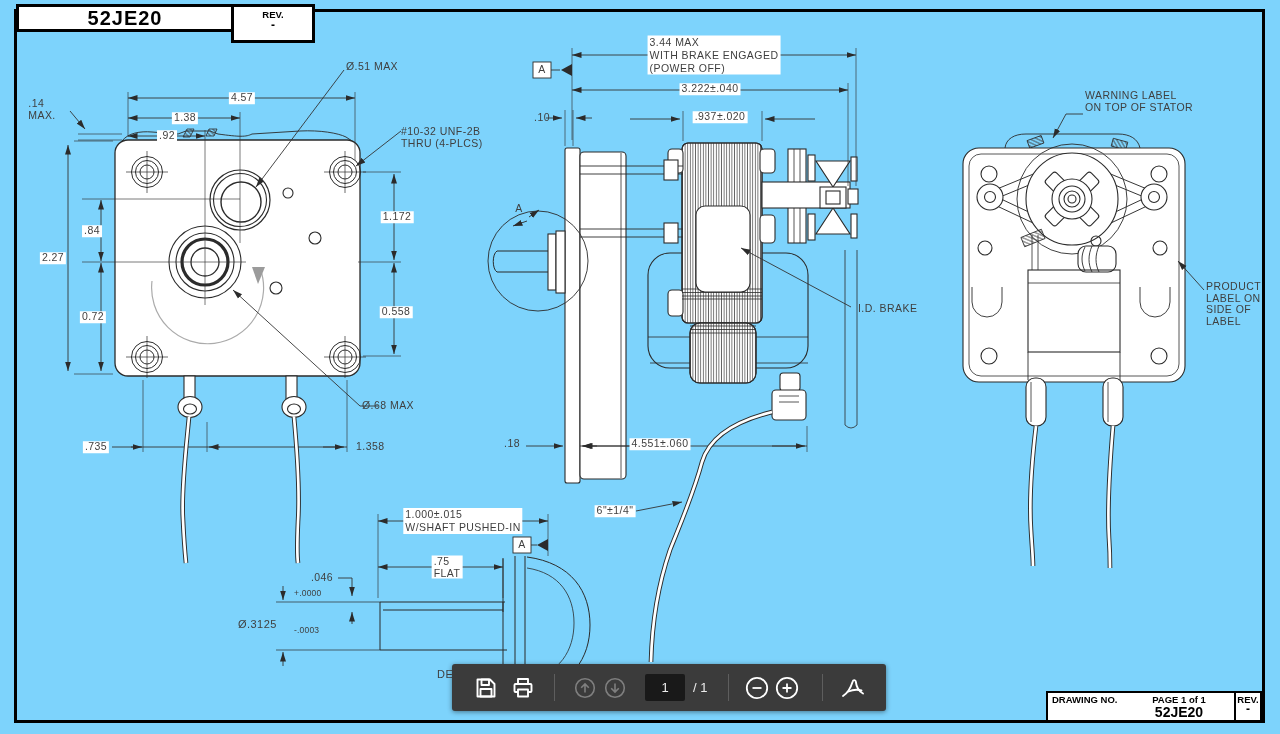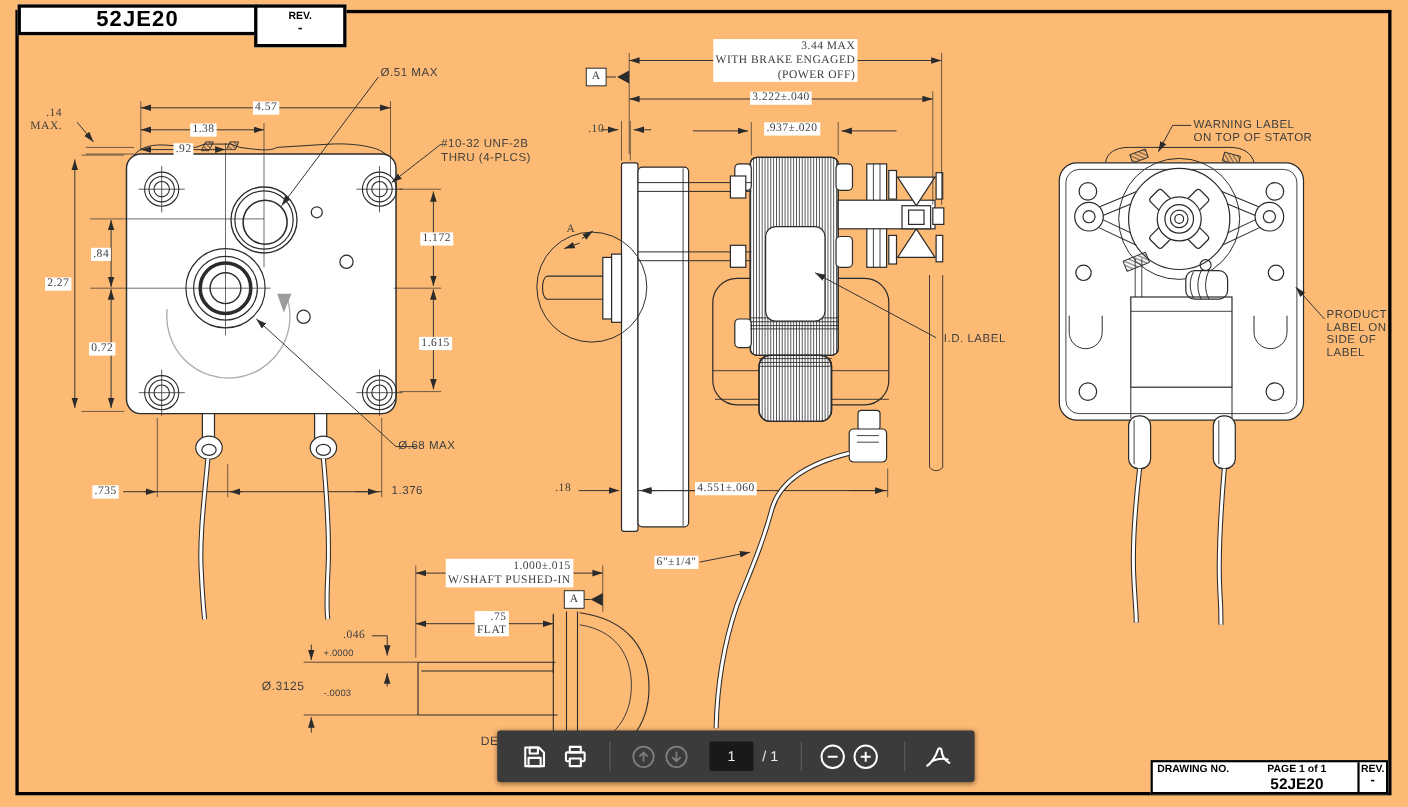--- a/index.html
+++ b/index.html
@@ -1,17 +1,17 @@
 <!DOCTYPE html>
 <html><head>
 <meta charset="utf-8">
 <style>
   html,body{margin:0;padding:0;background:#fff;width:1280px;height:734px;overflow:hidden;
     font-family:"Liberation Sans",sans-serif;}
-  .stage{position:relative;width:1280px;height:734px;background:#fdba74;}
+  .stage{position:relative;width:1280px;height:734px;background:#7dd3fc;}
   svg.canvas{position:absolute;left:0;top:0;}
   
   .frame{position:absolute;left:14px;top:9px;width:1251px;height:714px;border:3.5px solid #000;box-sizing:border-box;}
   .tb1{position:absolute;left:16px;top:4px;width:218px;height:28px;border:3px solid #000;background:#fff;
        box-sizing:border-box;display:flex;align-items:center;justify-content:center;
        font-size:20px;font-weight:bold;letter-spacing:1px;color:#000;}
   .tb2{position:absolute;left:231px;top:4px;width:84px;height:39px;border:3px solid #000;background:#fff;
        box-sizing:border-box;text-align:center;color:#000;}
   .tb2 .rl{font-size:9.5px;font-weight:bold;margin-top:2px;}
   .tb2 .rv{font-size:12px;font-weight:bold;line-height:10px;}
@@ -19,21 +19,21 @@
        box-sizing:border-box;display:flex;color:#000;}
   .tbb .cellL{position:relative;width:188px;border-right:2.5px solid #000;box-sizing:border-box;}
   .tbb .cellR{position:relative;flex:1;text-align:center;}
   .tbb .dn{position:absolute;left:4px;top:1px;font-size:9.5px;font-weight:bold;}
   .tbb .pg{position:absolute;left:76px;top:1px;width:110px;text-align:center;font-size:9.5px;font-weight:bold;}
   .tbb .num{position:absolute;left:76px;top:11px;width:110px;text-align:center;font-size:14px;font-weight:bold;}
   .tbb .rl{font-size:9.5px;font-weight:bold;margin-top:1px;}
   .tbb .rv{font-size:12px;font-weight:bold;line-height:9px;}
   
   .t{position:absolute;font-size:10.5px;color:#3f3f3f;letter-spacing:.45px;white-space:pre-line;line-height:11.5px;}
-  .c{transform:translate(-50%,-50%);text-align:right;font-family:Liberation Serif, serif;}
+  .c{transform:translate(-50%,-50%);text-align:left;}
   .bg{background:#fff;padding:0 2px;}
   .lh13{line-height:13px;}
   .sm{font-size:8.5px;letter-spacing:.2px;}
   .big{font-size:11px;}
   
   .bar{position:absolute;left:452px;top:664px;width:434px;height:47px;background:#3b3b3b;border-radius:3px;
        box-shadow:0 1px 5px rgba(0,0,0,.45);}
   .bar .btn{position:absolute;top:0;height:47px;display:flex;align-items:center;justify-content:center;
        background:none;border:none;padding:0;cursor:pointer;}
   .bar .sep{position:absolute;top:10px;width:1px;height:27px;background:#5e5e5e;}
@@ -330,39 +330,39 @@
 THRU (4-PLCS)</div>
   <div class="t c bg" style="left:242px;top:98px">4.57</div>
   <div class="t c bg" style="left:185px;top:118px">1.38</div>
   <div class="t c bg" style="left:167px;top:136px">.92</div>
   <div class="t c" style="left:42px;top:109px">.14
 MAX.</div>
   <div class="t c bg" style="left:53px;top:258px">2.27</div>
   <div class="t c bg" style="left:92px;top:231px">.84</div>
   <div class="t c bg" style="left:93px;top:317px">0.72</div>
   <div class="t c bg" style="left:397px;top:217px">1.172</div>
-  <div class="t c bg" style="left:396px;top:312px">1.615</div>
+  <div class="t c bg" style="left:396px;top:312px">0.558</div>
   <div class="t" style="left:362px;top:400px">Ø.68 MAX</div>
   <div class="t c bg" style="left:96px;top:447px">.735</div>
-  <div class="t" style="left:356px;top:441px">1.376</div>
+  <div class="t" style="left:356px;top:441px">1.358</div>
 
   <div class="t c" style="left:542px;top:70px">A</div>
   <div class="t c bg lh13" style="left:714px;top:55px">3.44 MAX
 WITH BRAKE ENGAGED
 (POWER OFF)</div>
   <div class="t c bg" style="left:710px;top:89px">3.222±.040</div>
   <div class="t c" style="left:542px;top:118px">.10</div>
   <div class="t c bg" style="left:720px;top:117px">.937±.020</div>
   <div class="t c" style="left:519px;top:209px">A</div>
-  <div class="t" style="left:858px;top:303px">I.D. LABEL</div>
+  <div class="t" style="left:858px;top:303px">I.D. BRAKE</div>
   <div class="t c" style="left:512px;top:444px">.18</div>
   <div class="t c bg" style="left:660px;top:444px">4.551±.060</div>
   <div class="t c bg" style="left:615px;top:511px">6"±1/4"</div>
 
-  <div class="t" style="left:1085px;top:108px">WARNING LABEL
+  <div class="t" style="left:1085px;top:90px">WARNING LABEL
 ON TOP OF STATOR</div>
   <div class="t" style="left:1206px;top:281px">PRODUCT
 LABEL ON
 SIDE OF
 LABEL</div>
 
   <div class="t c bg lh13" style="left:463px;top:521px">1.000±.015
 W/SHAFT PUSHED-IN</div>
   <div class="t c" style="left:522px;top:545px">A</div>
   <div class="t c bg" style="left:447px;top:567px">.75

